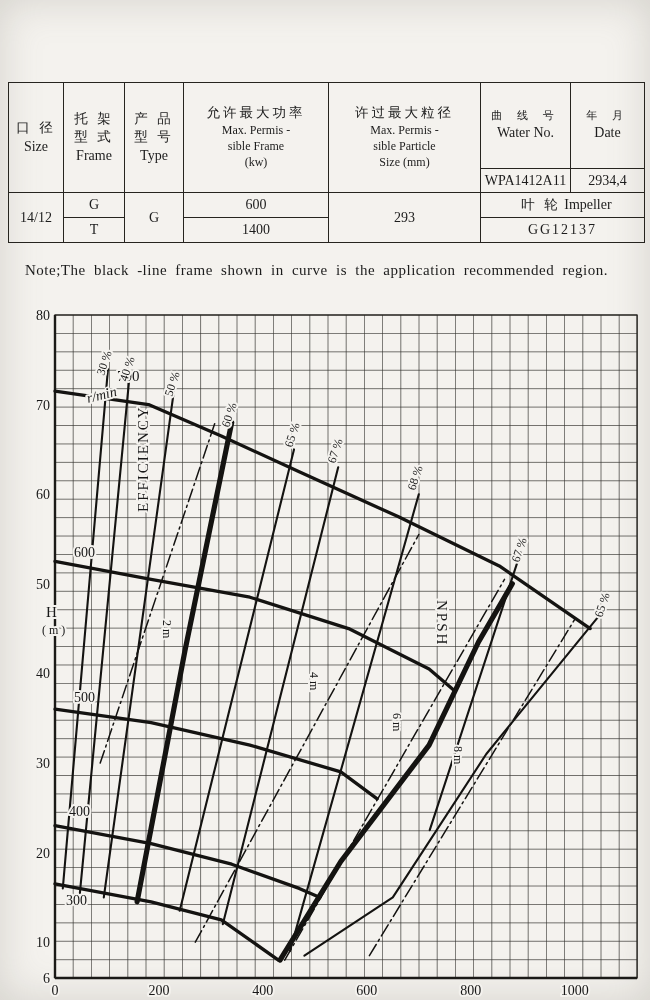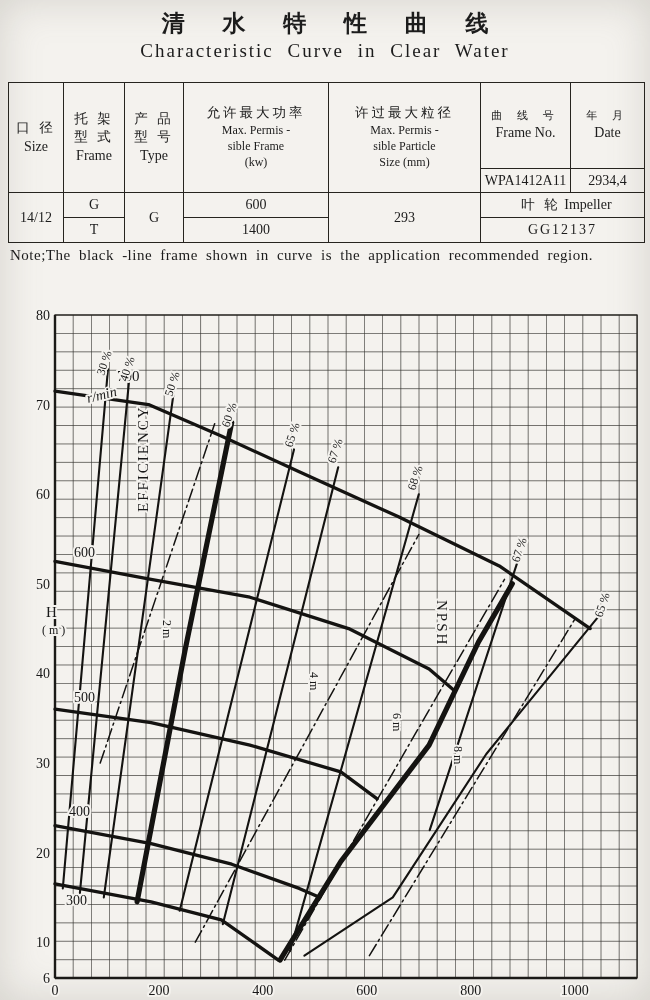--- a/index.html
+++ b/index.html
@@ -12,32 +12,30 @@
             font-size:19px;font-weight:normal;letter-spacing:2px;word-spacing:7px;}
   table.spec{position:absolute;left:8px;top:82px;width:636px;border-collapse:collapse;
              table-layout:fixed;}
   table.spec td{border:1.6px solid #26241f;text-align:center;vertical-align:middle;
                 padding:1px 2px;font-size:14px;line-height:1.25;}
   .zh{font-size:13.5px;letter-spacing:3px;margin-left:8px;}
   .zh-wide{font-size:11px;letter-spacing:6px;}
   .en-small{font-size:12px;}
   .hdr div{margin:1px 0;}
   .note-zh{position:absolute;left:10px;top:228px;margin:0;font-size:14.5px;letter-spacing:1px;}
-  .note-en{position:absolute;left:10px;top:247px;margin:0;font-size:15px;letter-spacing:.5px;word-spacing:4px;}
+  .note-en{position:absolute;left:10px;top:247px;margin:15px;font-size:15px;letter-spacing:.5px;word-spacing:4px;}
   svg#chart{position:absolute;left:0;top:0;}
   svg text{fill:#181818;font-family:"Liberation Serif","DejaVu Serif",serif;
            paint-order:stroke;stroke:#f4f2ee;stroke-width:4px;stroke-linejoin:round;}
 </style>
 </head>
 <body>
 
 <div class="page">
 
-  <h1 class="title-zh">清 水 特 性 曲 线</h1>
-  <h2 class="title-en">Characteristic Curve in Clear Water</h2>
 
   <table class="spec">
     <colgroup>
       <col style="width:55px">
         <col style="width:61px">
         <col style="width:59px">
       <col style="width:145px">
         <col style="width:152px">
         <col style="width:90px">
         <col style="width:74px">
@@ -65,21 +63,21 @@
         <div class="en-small">(kw)</div>
       </td>
       <td rowspan="2" class="hdr">
         <div class="zh">许过最大粒径</div>
         <div class="en-small">Max. Permis -</div>
         <div class="en-small">sible Particle</div>
         <div class="en-small">Size (mm)</div>
       </td>
       <td style="height:58px" class="hdr">
         <div class="zh-wide">曲 线 号</div>
-        <div>Frame No.</div>
+        <div>Water No.</div>
       </td>
       <td class="hdr">
         <div class="zh-wide">年 月</div>
         <div>Date</div>
       </td>
     </tr>
     <tr style="height:24px">
       <td>WPA1412A11</td>
       <td>2934,4</td>
     </tr>

